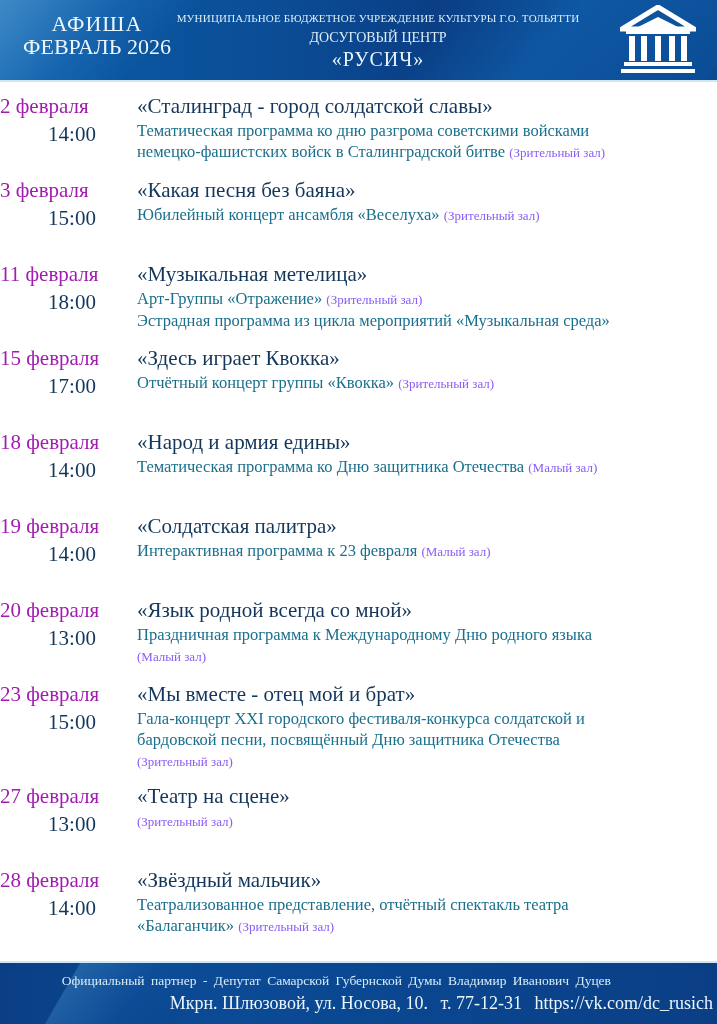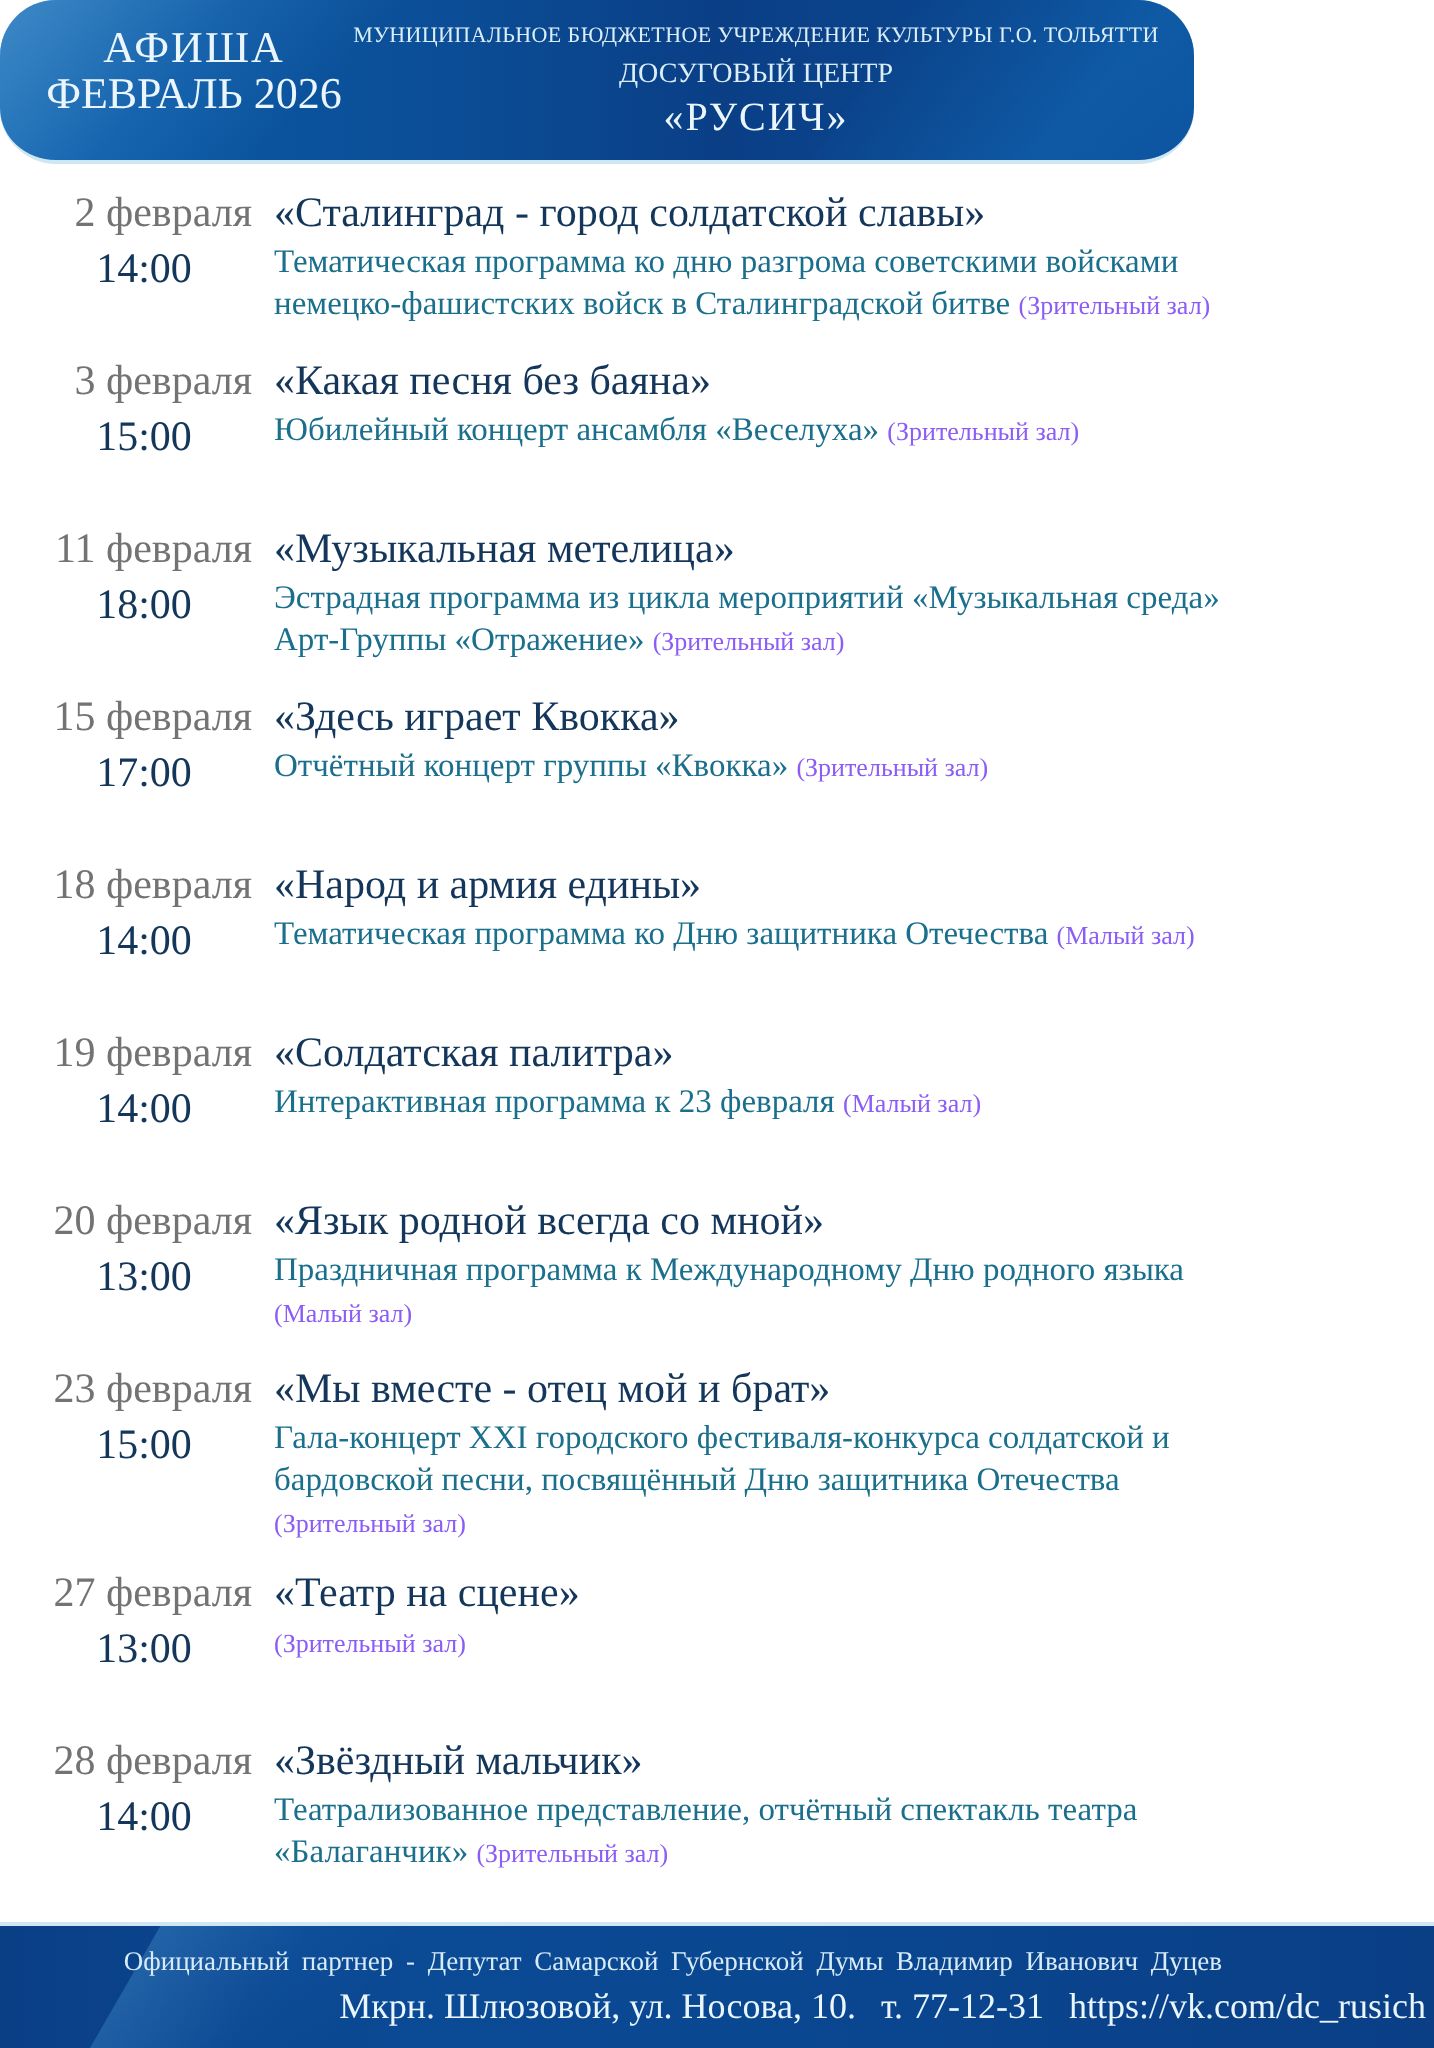--- a/index.html
+++ b/index.html
@@ -3,25 +3,24 @@
 <meta charset="utf-8">
 <style>
   html, body { margin: 0; padding: 0; }
   body {
     width: 717px; height: 1024px; overflow: hidden;
     background: #ffffff;
     font-family: "Liberation Serif", "DejaVu Serif", serif;
     position: relative;
   }
   .header {
-    position: absolute; left: 0; top: 0; width: 597px; height: 80px;
+    position: absolute; left: 0; top: 0; width: 717px; height: 80px;
     background: linear-gradient(90deg, #0a5aa6 0%, #0b4f98 35%, #0a3f86 60%, #0b4a92 100%);
     overflow: hidden;
     border-bottom: 2px solid #cfe6f3;
-    border-radius: 28px;
   }
   .header .shine {
     position: absolute; left: -40px; top: -20px; width: 260px; height: 140px;
     background: linear-gradient(115deg, rgba(120,190,235,0.55) 0%, rgba(60,140,210,0.25) 45%, rgba(10,80,160,0) 70%);
     transform: skewX(-25deg);
   }
   .header .shine2 {
     position: absolute; left: 430px; top: -10px; width: 300px; height: 110px;
     background: linear-gradient(100deg, rgba(20,100,180,0) 0%, rgba(20,110,190,0.45) 40%, rgba(10,90,170,0.2) 100%);
     transform: skewX(-35deg);
@@ -37,22 +36,22 @@
     text-align: center; color: #dbeef8;
   }
   .org .l1 { font-size: 11px; letter-spacing: 0.2px; }
   .org .l2 { font-size: 14px; margin-top: 6px; }
   .org .l3 { font-size: 20px; margin-top: 2px; letter-spacing: 1px; color: #eaf6fc; }
   .logo { position: absolute; left: 620px; top: 5px; width: 76px; height: 70px; }
 
   .events { position: absolute; left: 0; top: 93px; width: 717px; }
   .event { position: absolute; left: 0; width: 717px; }
   .ev-date {
-    position: absolute; left: 0; width: 126px; text-align: right;
-    font-size: 21px; color: #737373; top: 0; line-height: 26px;
+    position: absolute; left: 0; width: 126px; text-align: left;
+    font-size: 21px; color: #a21caf; top: 0; line-height: 26px;
   }
   .ev-time {
     position: absolute; left: 42px; width: 60px; text-align: center;
     font-size: 21px; color: #13365a; top: 28px; line-height: 26px;
   }
   .ev-title {
     position: absolute; left: 137px; top: 0; font-size: 21px; color: #13365a;
     line-height: 26px; white-space: nowrap;
   }
   .ev-desc {
@@ -127,22 +126,22 @@
       <div class="ev-title">«Какая песня без баяна»</div>
       <div class="ev-desc">
         <div><span>Юбилейный концерт ансамбля «Веселуха»</span> <span class="ev-hall">(Зрительный зал)</span></div>
       </div>
     </div>
     <div class="event" style="top: 168px;">
       <div class="ev-date">11 февраля</div>
       <div class="ev-time">18:00</div>
       <div class="ev-title">«Музыкальная метелица»</div>
       <div class="ev-desc">
+        <div><span>Арт-Группы «Отражение»</span> <span class="ev-hall">(Зрительный зал)</span></div>
         <div><span>Эстрадная программа из цикла мероприятий «Музыкальная среда»</span></div>
-        <div><span>Арт-Группы «Отражение»</span> <span class="ev-hall">(Зрительный зал)</span></div>
       </div>
     </div>
     <div class="event" style="top: 252px;">
       <div class="ev-date">15 февраля</div>
       <div class="ev-time">17:00</div>
       <div class="ev-title">«Здесь играет Квокка»</div>
       <div class="ev-desc">
         <div><span>Отчётный концерт группы «Квокка»</span> <span class="ev-hall">(Зрительный зал)</span></div>
       </div>
     </div>

